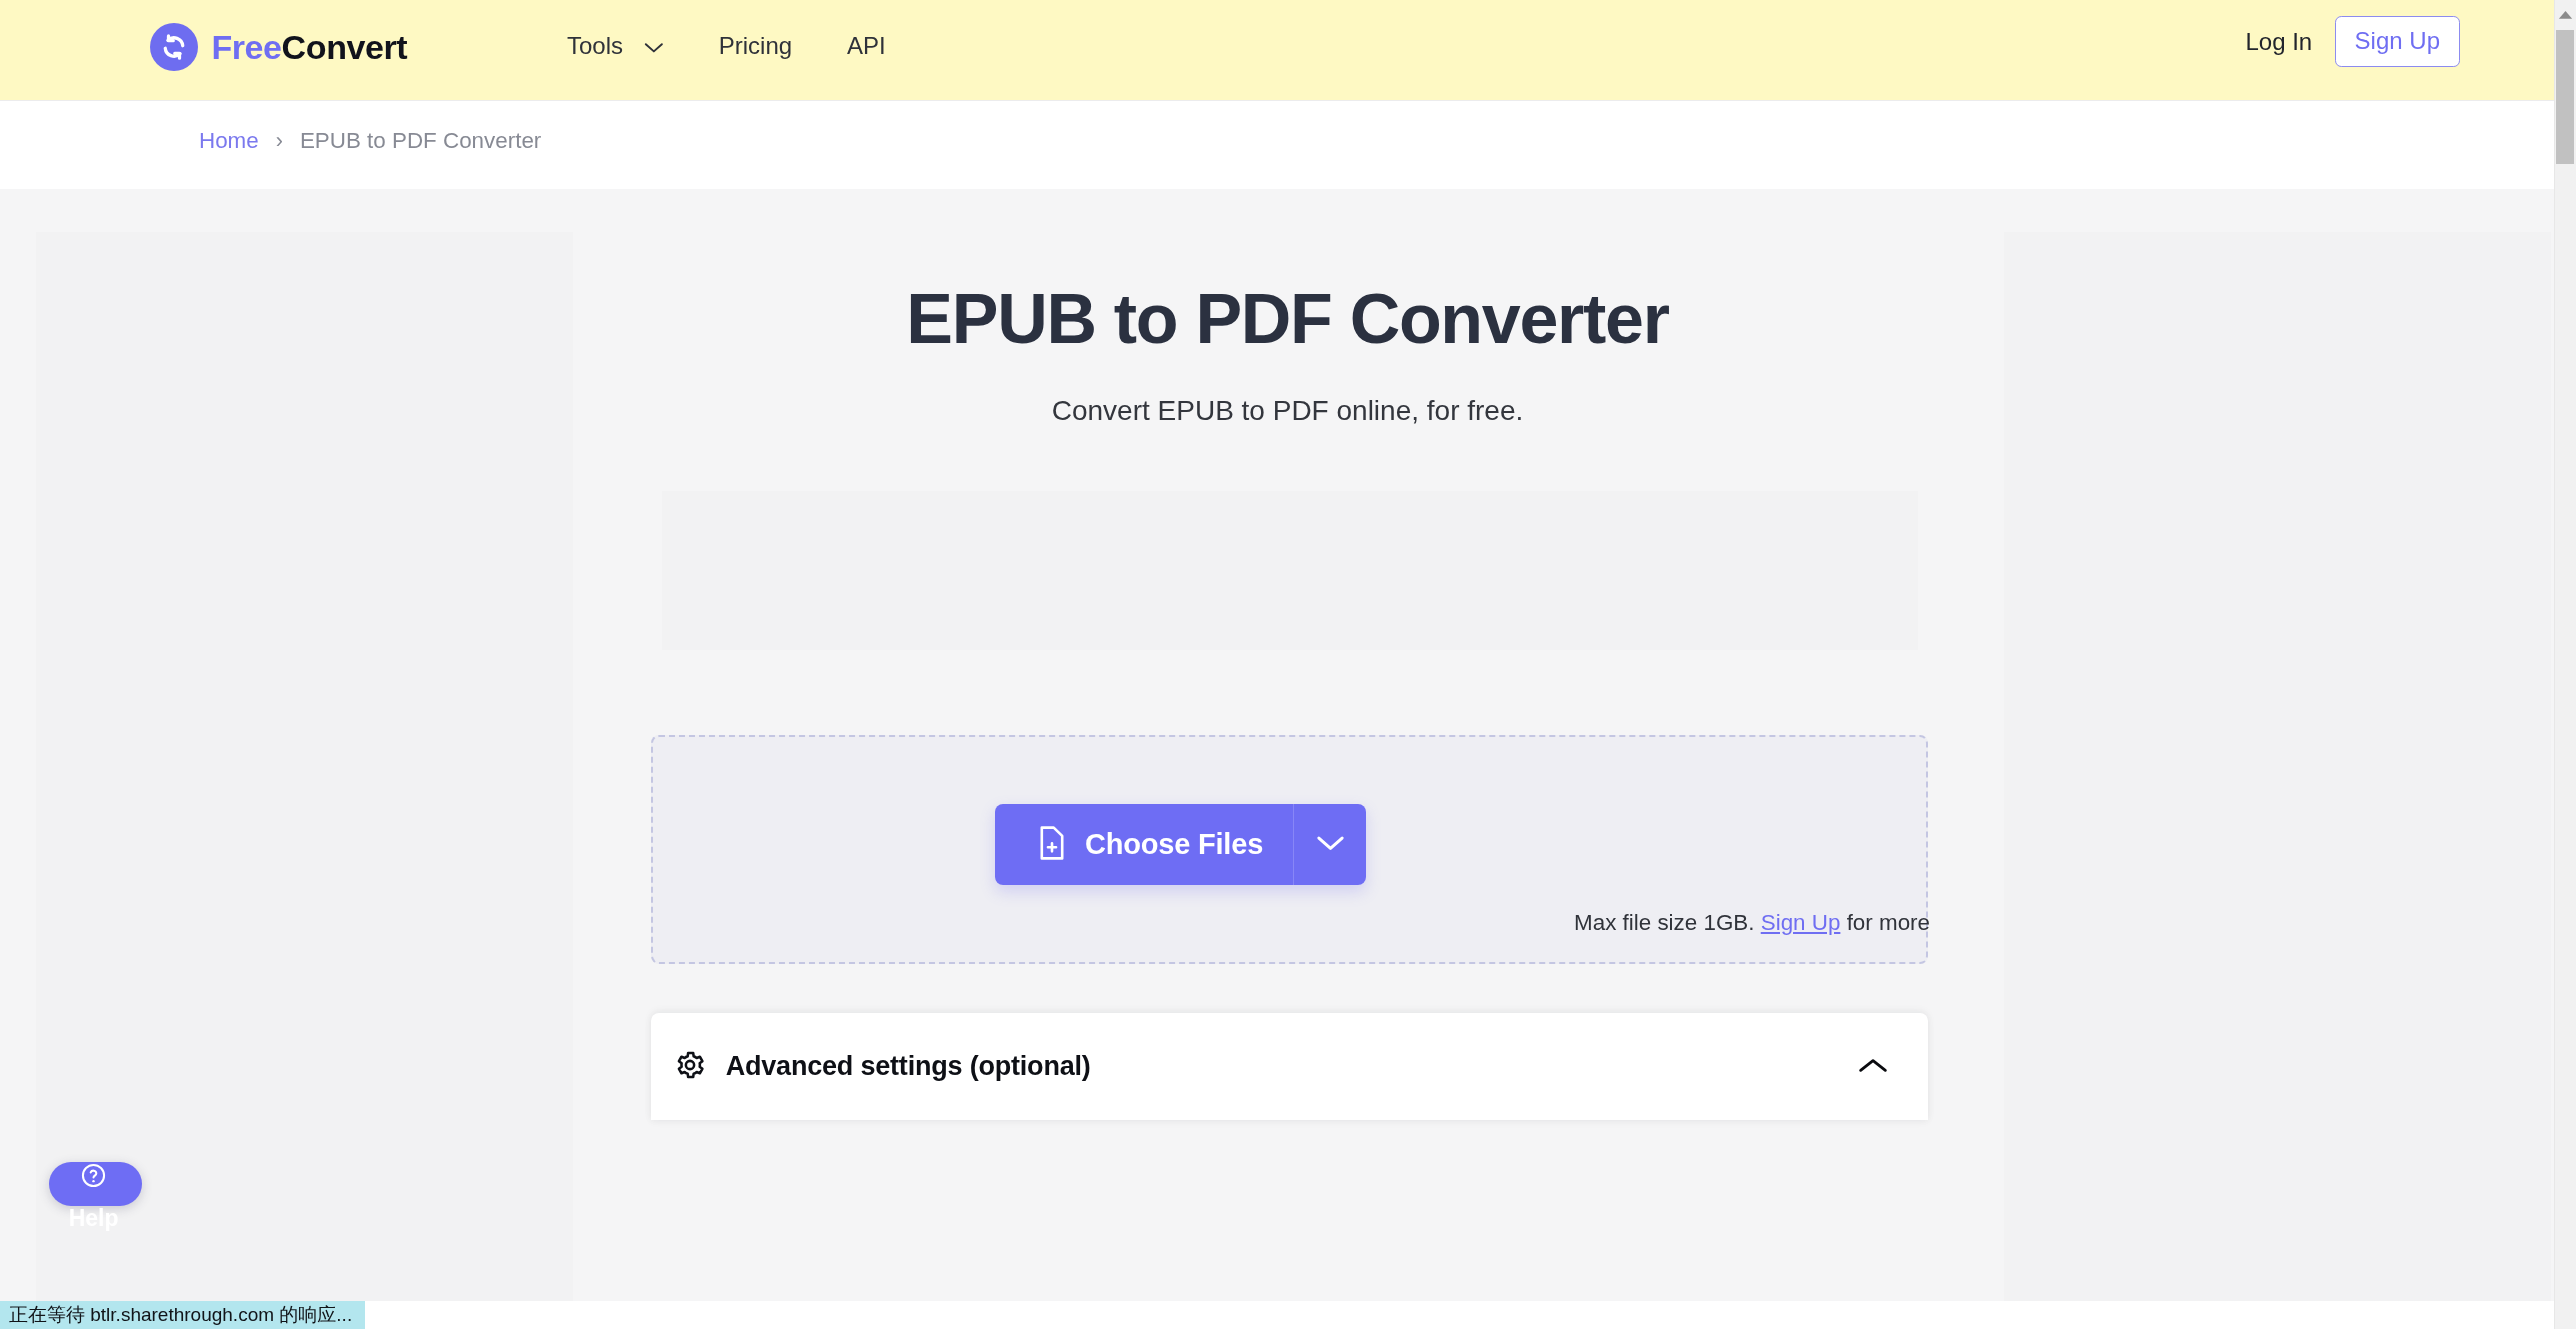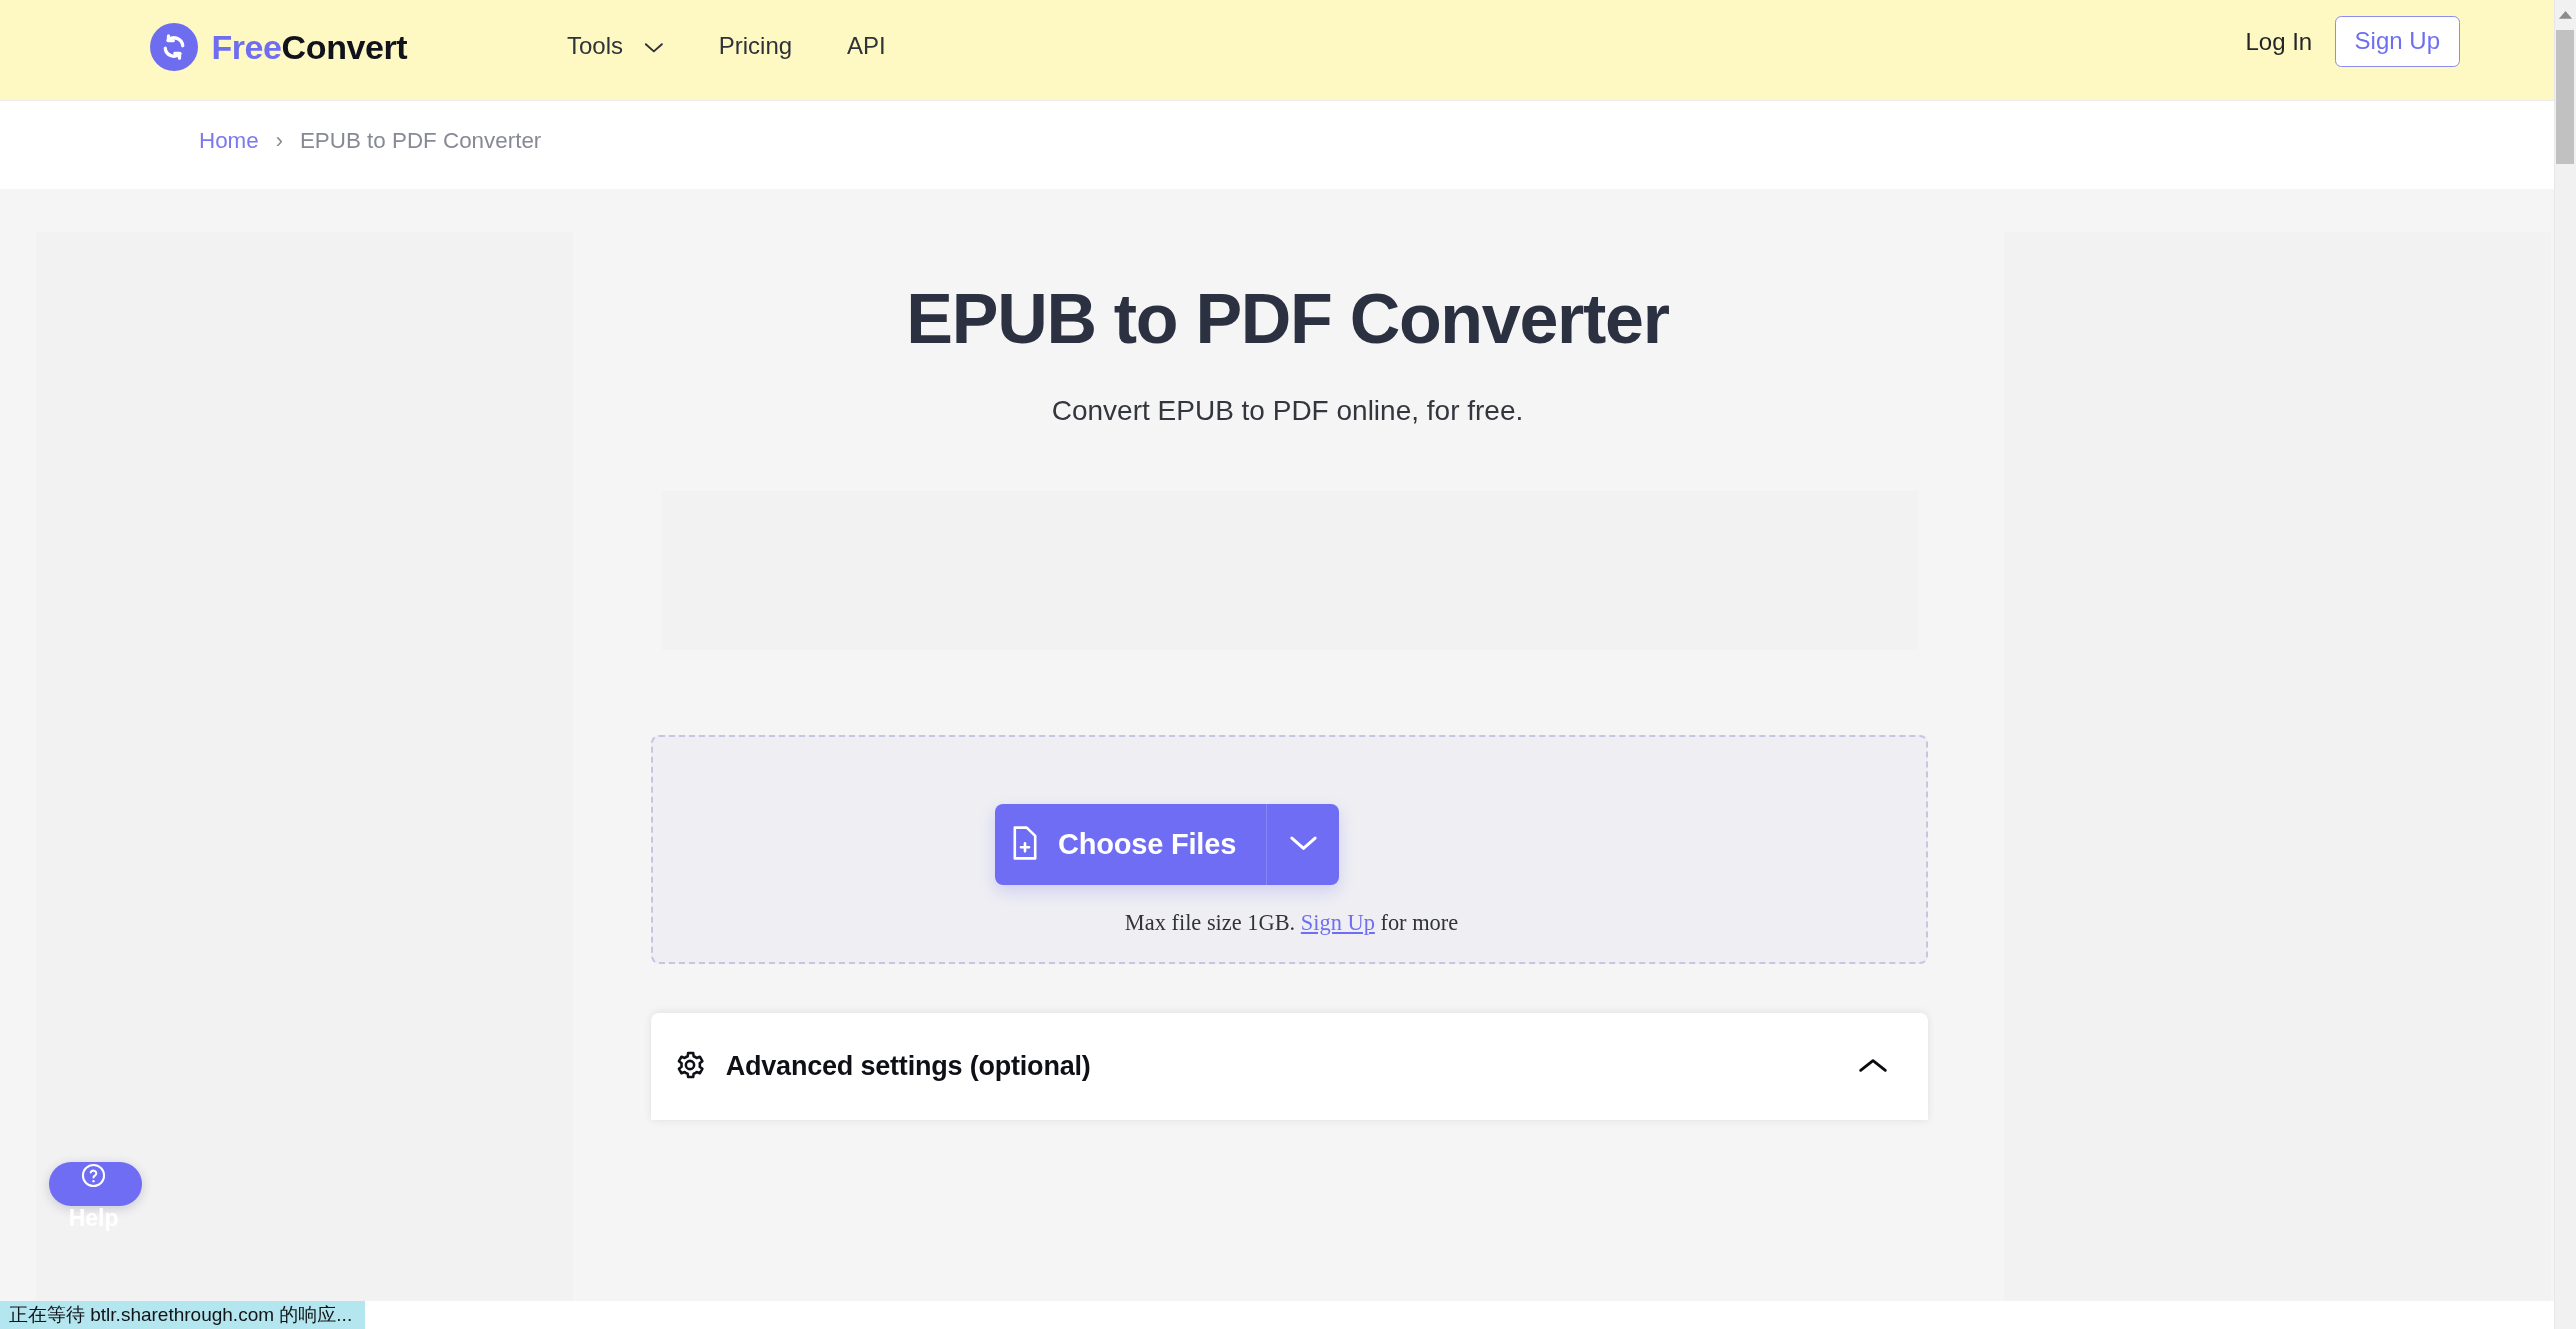--- a/index.html
+++ b/index.html
@@ -195,21 +195,21 @@
     height: 81px;
     border-radius: 8px;
     overflow: hidden;
     box-shadow: 0 6.3px 15px rgba(108,104,242,0.22);
   }
   #choose-files-btn {
     background: #6e6df4;
     display: flex;
     align-items: center;
     gap: 18px;
-    padding: 0 30px 0 15px;
+    padding: 0 30px 0 42px;
     cursor: pointer;
   }
   #choose-files-label {
     color: #ffffff;
     font-size: 29px;
     font-weight: 700;
     white-space: nowrap;
     letter-spacing: -0.2px;
   }
   #choose-files-caret {
@@ -218,25 +218,24 @@
     display: flex;
     align-items: center;
     justify-content: center;
     border-left: 1.3px solid #8886f7;
     cursor: pointer;
   }
   #maxsize-note {
     position: absolute;
     left: 0; top: 173px;
     width: 1277px;
-    text-align: center;
+    text-align: right;
     font-size: 22.4px;
     color: #30333a;
     white-space: nowrap;
-    font-family: Liberation Serif, serif;
   }
   #maxsize-note a {
     color: #6f6ef2;
     text-decoration: underline;
     cursor: pointer;
   }
 
   #advanced-card {
     position: absolute;
     left: 61px; top: 824px;

